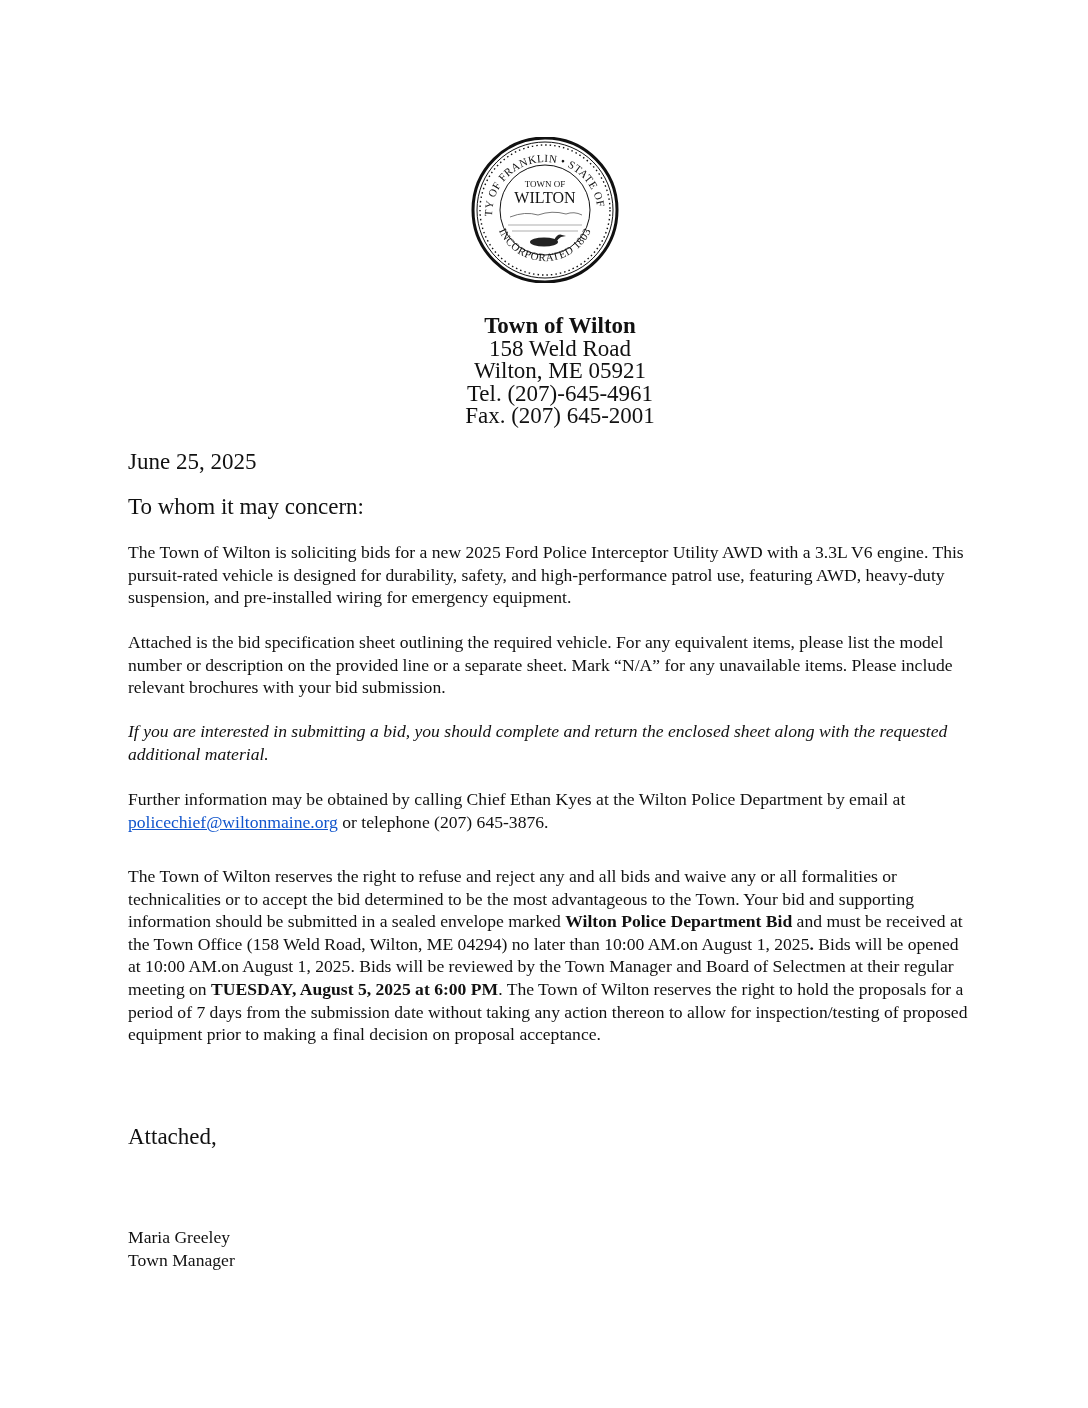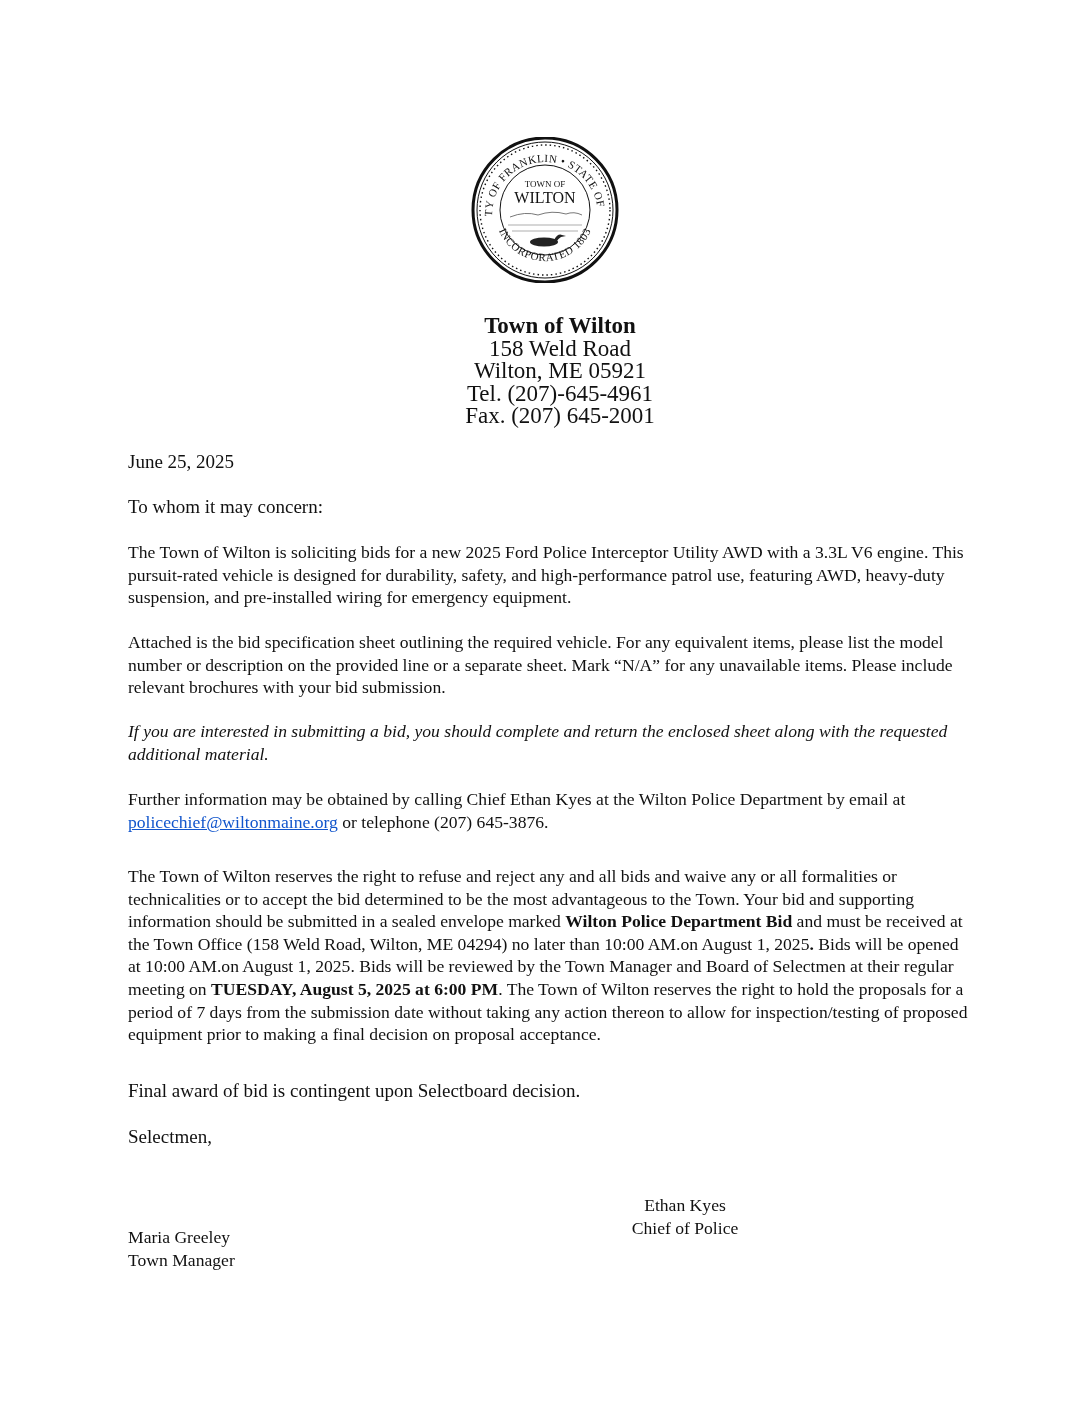--- a/index.html
+++ b/index.html
@@ -3,21 +3,21 @@
 <meta charset="utf-8">
 <style>
   html, body { margin: 0; padding: 0; background: #ffffff; }
   body { width: 1088px; height: 1408px; position: relative; overflow: hidden;
          font-family: "Liberation Serif", serif; color: #111; }
   .page { position: absolute; left: 0; top: 0; width: 1088px; height: 1408px; }
   .seal { position: absolute; left: 470px; top: 137px; width: 150px; height: 146px; }
   .letterhead { position: absolute; left: 16px; width: 1088px; top: 315px; text-align: center;
                 font-size: 23px; line-height: 22.6px; }
   .letterhead .name { font-weight: bold; }
-  .line { position: absolute; left: 128px; font-size: 19px; line-height: 22.6px; white-space: nowrap; }
+  .line { position: absolute; left: 128px; font-size: 23px; line-height: 22.6px; white-space: nowrap; }
   .para { position: absolute; left: 128px; width: 840px; font-size: 17.6px; line-height: 22.6px; }
   .para b { font-weight: bold; }
   .link { color: #1155cc; text-decoration: underline; cursor: pointer; }
   .sig-left { position: absolute; left: 128px; top: 1194px; font-size: 17.6px; line-height: 22.6px; margin-top: 32px; }
   .sig-right { position: absolute; left: 604px; width: 162px; top: 1194px; text-align: center; font-size: 17.6px; line-height: 22.6px; }
 </style>
 </head>
 <body>
 
 <div class="page">
@@ -63,25 +63,20 @@
   <div class="para" style="top:720px;font-style:italic;">If you are interested in submitting a bid, you should complete and return the enclosed sheet along with the requested additional material.</div>
 
   <div class="para" style="top:788px;">
     <span>Further information may be obtained by calling Chief Ethan Kyes at the Wilton Police Department by email at </span><a class="link">policechief@wiltonmaine.org</a><span> or telephone (207) 645-3876.</span>
   </div>
 
   <div class="para" style="top:865px;">
     <span>The Town of Wilton reserves the right to refuse and reject any and all bids and waive any or all formalities or technicalities or to accept the bid determined to be the most advantageous to the Town. Your bid and supporting information should be submitted in a sealed envelope marked </span><b>Wilton Police Department Bid</b><span> and must be received at the Town Office (158 Weld Road, Wilton, ME 04294) no later than 10:00 AM.on August 1, 2025</span><b>.</b><span> Bids will be opened at 10:00 AM.on August 1, 2025. Bids will be reviewed by the Town Manager and Board of Selectmen at their regular meeting on </span><b>TUESDAY, August 5, 2025 at 6:00 PM</b><span>. The Town of Wilton reserves the right to hold the proposals for a period of 7 days from the submission date without taking any action thereon to allow for inspection/testing of proposed equipment prior to making a final decision on proposal acceptance.</span>
   </div>
 
-  <div class="line" style="top:1080px;">Final award of bid is contingent upon Selectboard decision.</div>
-  <div class="line" style="top:1126px;">Selectmen,</div>
+  <div class="line" style="top:1126px;">Attached,</div>
 
   <div class="sig-left">
     <div>Maria Greeley</div>
     <div>Town Manager</div>
   </div>
-  <div class="sig-right">
-    <div>Ethan Kyes</div>
-    <div>Chief of Police</div>
-  </div>
 
 </div>
 
 </body></html>

